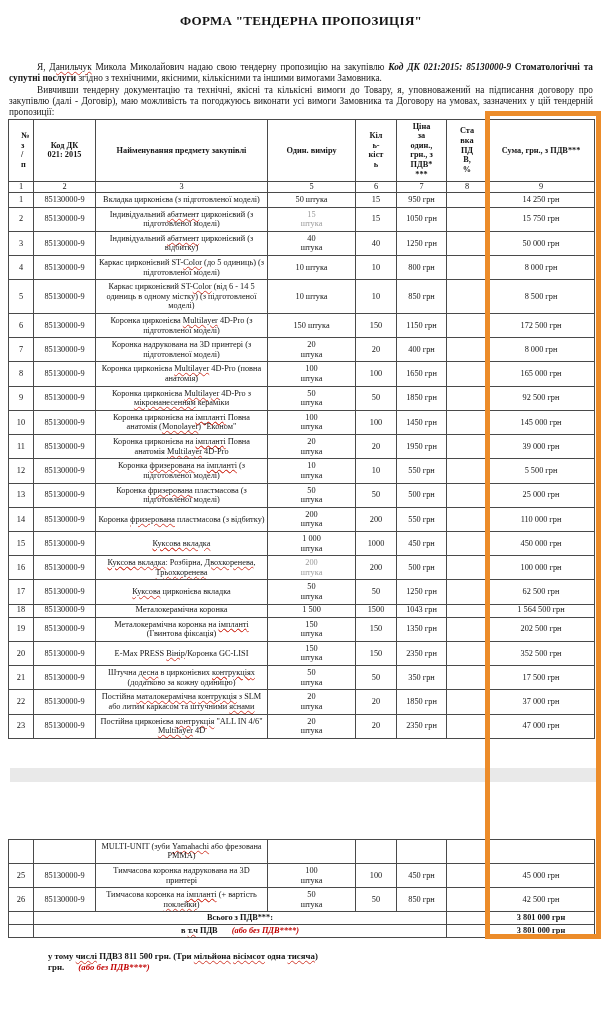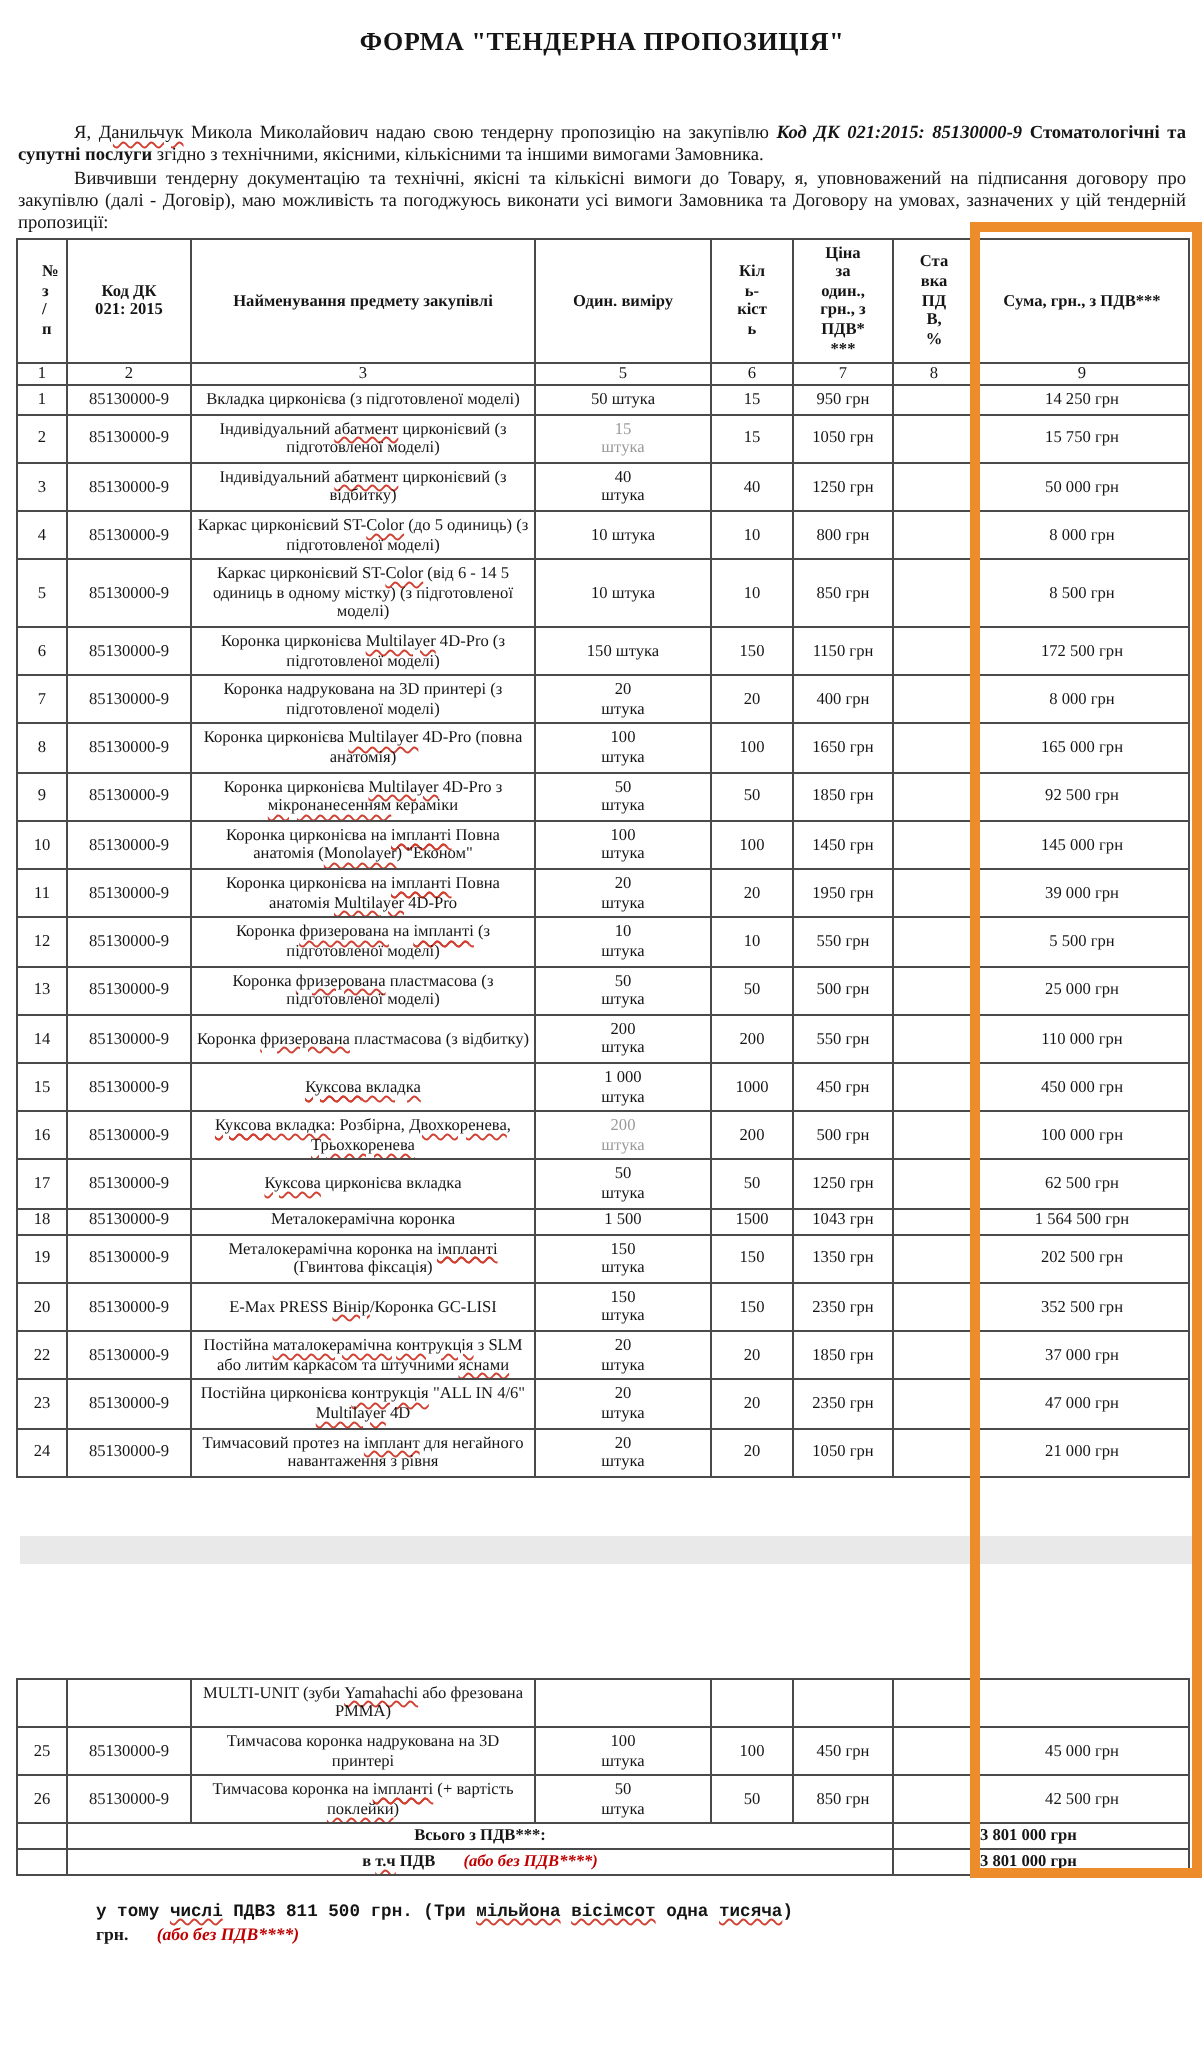--- a/index.html
+++ b/index.html
@@ -13,28 +13,28 @@
   td,th{border:1px solid #4a4a4a;text-align:center;vertical-align:middle;
         padding:2px 2px;overflow:hidden;word-wrap:break-word;}
   th{font-weight:bold;white-space:pre-line;font-size:8.3px;padding:2px 12px;}
   .numrow td{padding:0 2px;}
   .pre{white-space:pre-line;text-align:center;}
   .muted{color:#9a9a9a;}
   tr.compact td{padding:0 2px;height:12px;line-height:1.0;}
   .sp{text-decoration-line:underline;text-decoration-style:wavy;
       text-decoration-color:#d23f31;text-decoration-thickness:1px;text-underline-offset:1px;}
   .totals-label{font-weight:bold;}
-  .totals-value{font-weight:bold;text-align:left;padding-right:3px;}
+  .totals-value{font-weight:bold;text-align:center;padding-right:3px;}
   .totals td{padding:1px 2px;}
   .red-it{color:#c00000;font-style:italic;padding-left:12px;}
   .gap{position:relative;height:100px;}
   .band{position:absolute;left:10px;top:29px;width:587px;height:14px;}
   .hl{position:absolute;z-index:6;pointer-events:none;border:5px solid #ec8c2a;}
   .footer{margin:8px 9px 0 48px;font-size:8.8px;font-weight:bold;line-height:1.25;}
-  .f2{margin-top:13px;font-family:Liberation Mono, monospace;}
+  .f2{margin-top:13px;}
 </style>
 </head>
 <body>
 
 <div class="page">
 
   <div class="title">ФОРМА "ТЕНДЕРНА ПРОПОЗИЦІЯ"</div>
 
   <div class="intro">
     <p><span>Я, <span class="sp">Данильчук</span> Микола Миколайович надаю свою тендерну пропозицію на закупівлю </span><b><i>Код ДК 021:2015: 85130000-9 </i></b><b>Стоматологічні та супутні   послуги </b><span>згідно з технічними, якісними, кількісними та іншими вимогами Замовника.</span></p>
@@ -291,51 +291,51 @@
           <td>85130000-9</td>
           <td>E-Max PRESS <span class="sp">Вінір</span>/Коронка GC-LISI</td>
           <td class="pre">150
 штука</td>
           <td>150</td>
           <td>2350 грн</td>
           <td></td>
           <td>352 500 грн</td>
         </tr>
         <tr>
+          <td>21</td>
+          <td>85130000-9</td>
+          <td>Штучна <span class="sp">десна</span> в цирконієвих <span class="sp"><span class="sp">контрукція</span>х</span> (додатково за кожну одиницю)</td>
+          <td class="pre">50
+штука</td>
+          <td>50</td>
+          <td>350 грн</td>
+          <td></td>
+          <td>17 500 грн</td>
+        </tr>
+        <tr>
           <td>22</td>
           <td>85130000-9</td>
           <td>Постійна <span class="sp">маталокерамічна</span> <span class="sp">контрукція</span> з SLM або литим каркасом та штучними <span class="sp">яснами</span></td>
           <td class="pre">20
 штука</td>
           <td>20</td>
           <td>1850 грн</td>
           <td></td>
           <td>37 000 грн</td>
         </tr>
         <tr>
           <td>23</td>
           <td>85130000-9</td>
           <td>Постійна цирконієва <span class="sp">контрукція</span> "ALL IN 4/6" <span class="sp">Multilayer</span> 4D</td>
           <td class="pre">20
 штука</td>
           <td>20</td>
           <td>2350 грн</td>
           <td></td>
           <td>47 000 грн</td>
-        </tr>
-        <tr>
-          <td>24</td>
-          <td>85130000-9</td>
-          <td>Тимчасовий протез на <span class="sp">імплант</span> для негайного навантаження з рівня</td>
-          <td class="pre">20
-штука</td>
-          <td>20</td>
-          <td>1050 грн</td>
-          <td></td>
-          <td>21 000 грн</td>
         </tr>
       </tbody>
   </table>
 
   <div class="gap">
     <div class="band" style="background: rgb(233, 233, 233);"></div>
   </div>
 
   <table id="t2">
     <colgroup>

